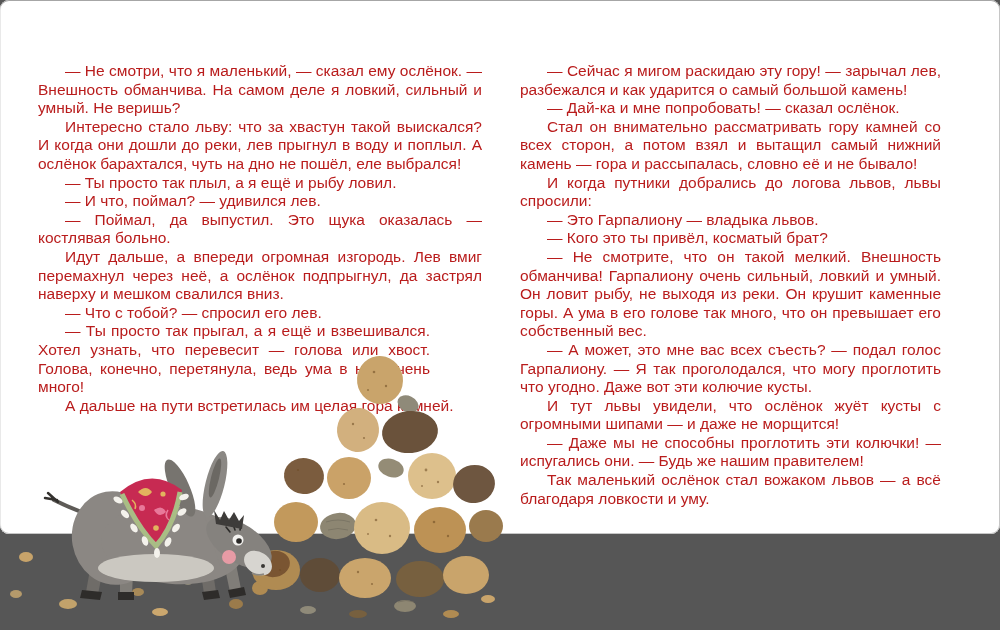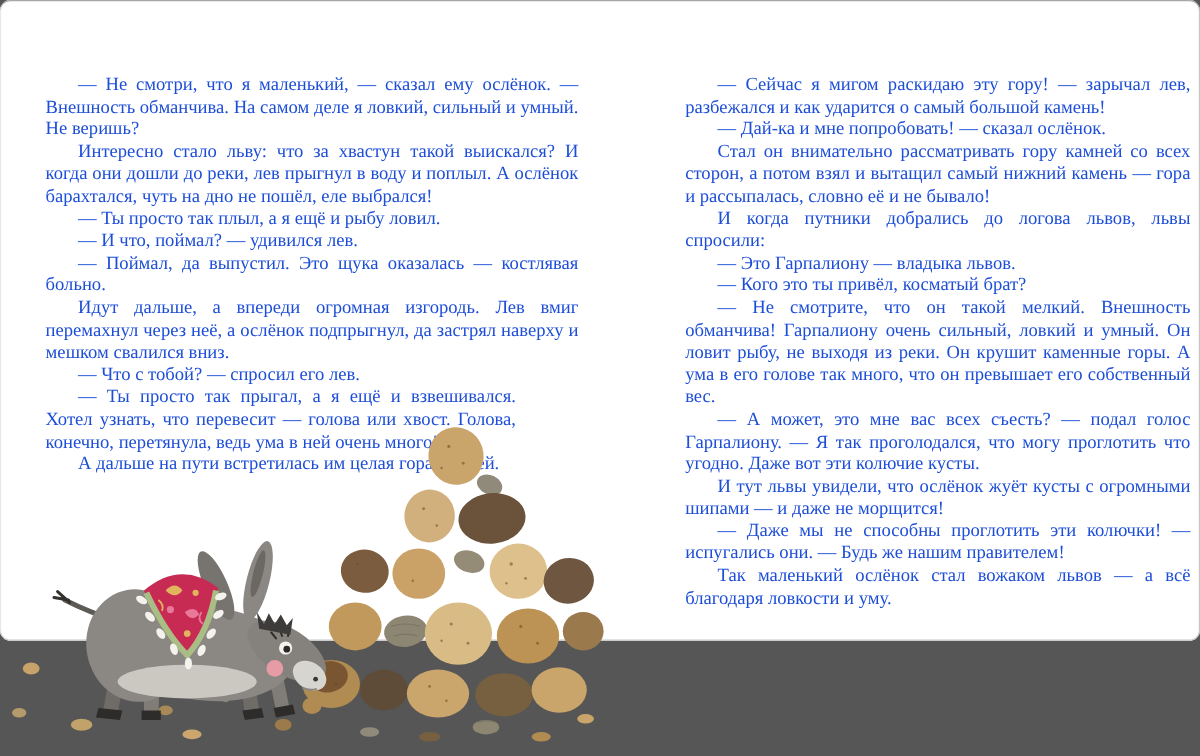--- a/index.html
+++ b/index.html
@@ -11,37 +11,37 @@
     overflow: hidden;
   }
   .spread {
     position: absolute;
     inset: 0;
     width: 1000px;
     height: 534px;
     background: #ffffff;
     border-radius: 9px;
     box-shadow: inset 0 1px 0 #a6a6a6, inset -1px 0 0 #c6c6c6, inset 0 -1px 0 #c6c6c6, inset 1px 0 0 #e9e9e9;
-    font-family: Liberation Serif, serif;
-    color: #1d4ed8;
+    font-family: Liberation Sans, sans-serif;
+    color: #b91c1c;
   }
   .text-col {
     position: absolute;
     top: 62px;
     font-size: 15.5px;
     line-height: 18.6px;
     text-align: justify;
   }
   .text-col p {
     margin: 0;
     padding: 0;
     text-indent: 27px;
   }
   .col-left  { left: 38px;  width: 444px; }
-  .col-right { left: 571px; width: 421px; }
+  .col-right { left: 520px; width: 421px; }
   
   .col-left p.wrap-narrow  { margin-right: 52px;  }
   .col-left p.wrap-narrower{ }
   .illustration {
     position: absolute;
     left: 8px;
     top: 342px;
     width: 505px;
     height: 285px;
   }

